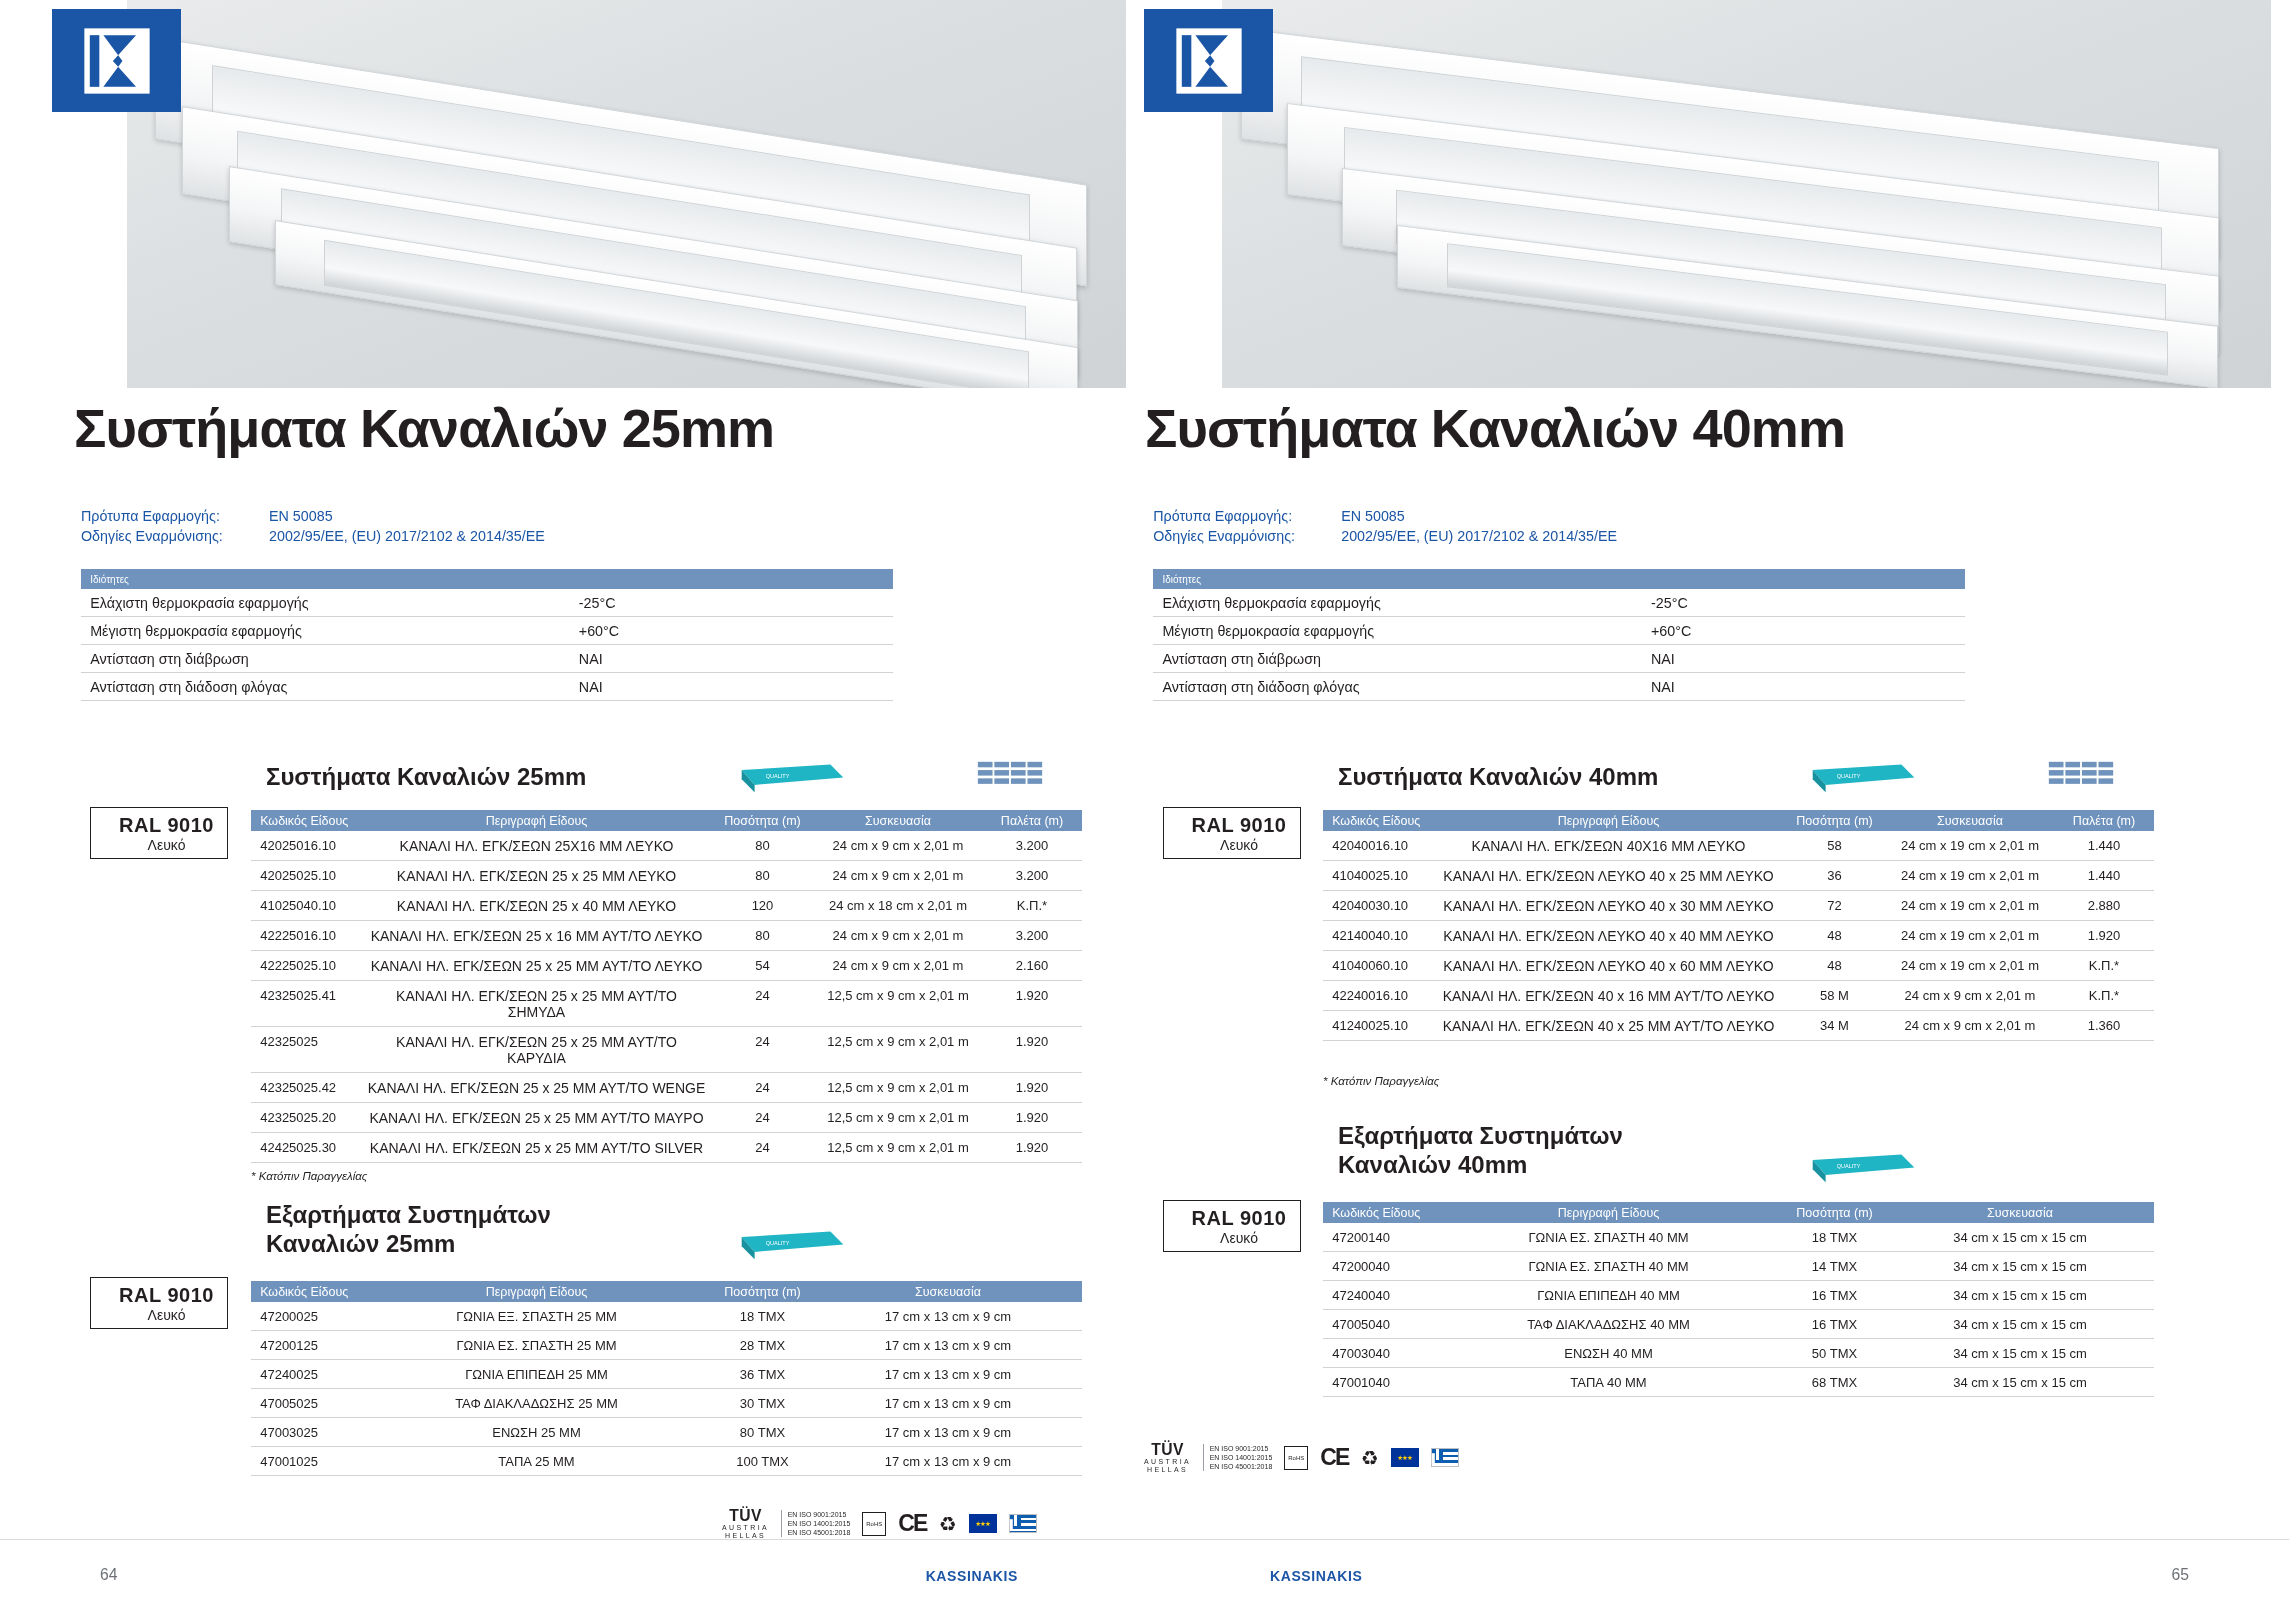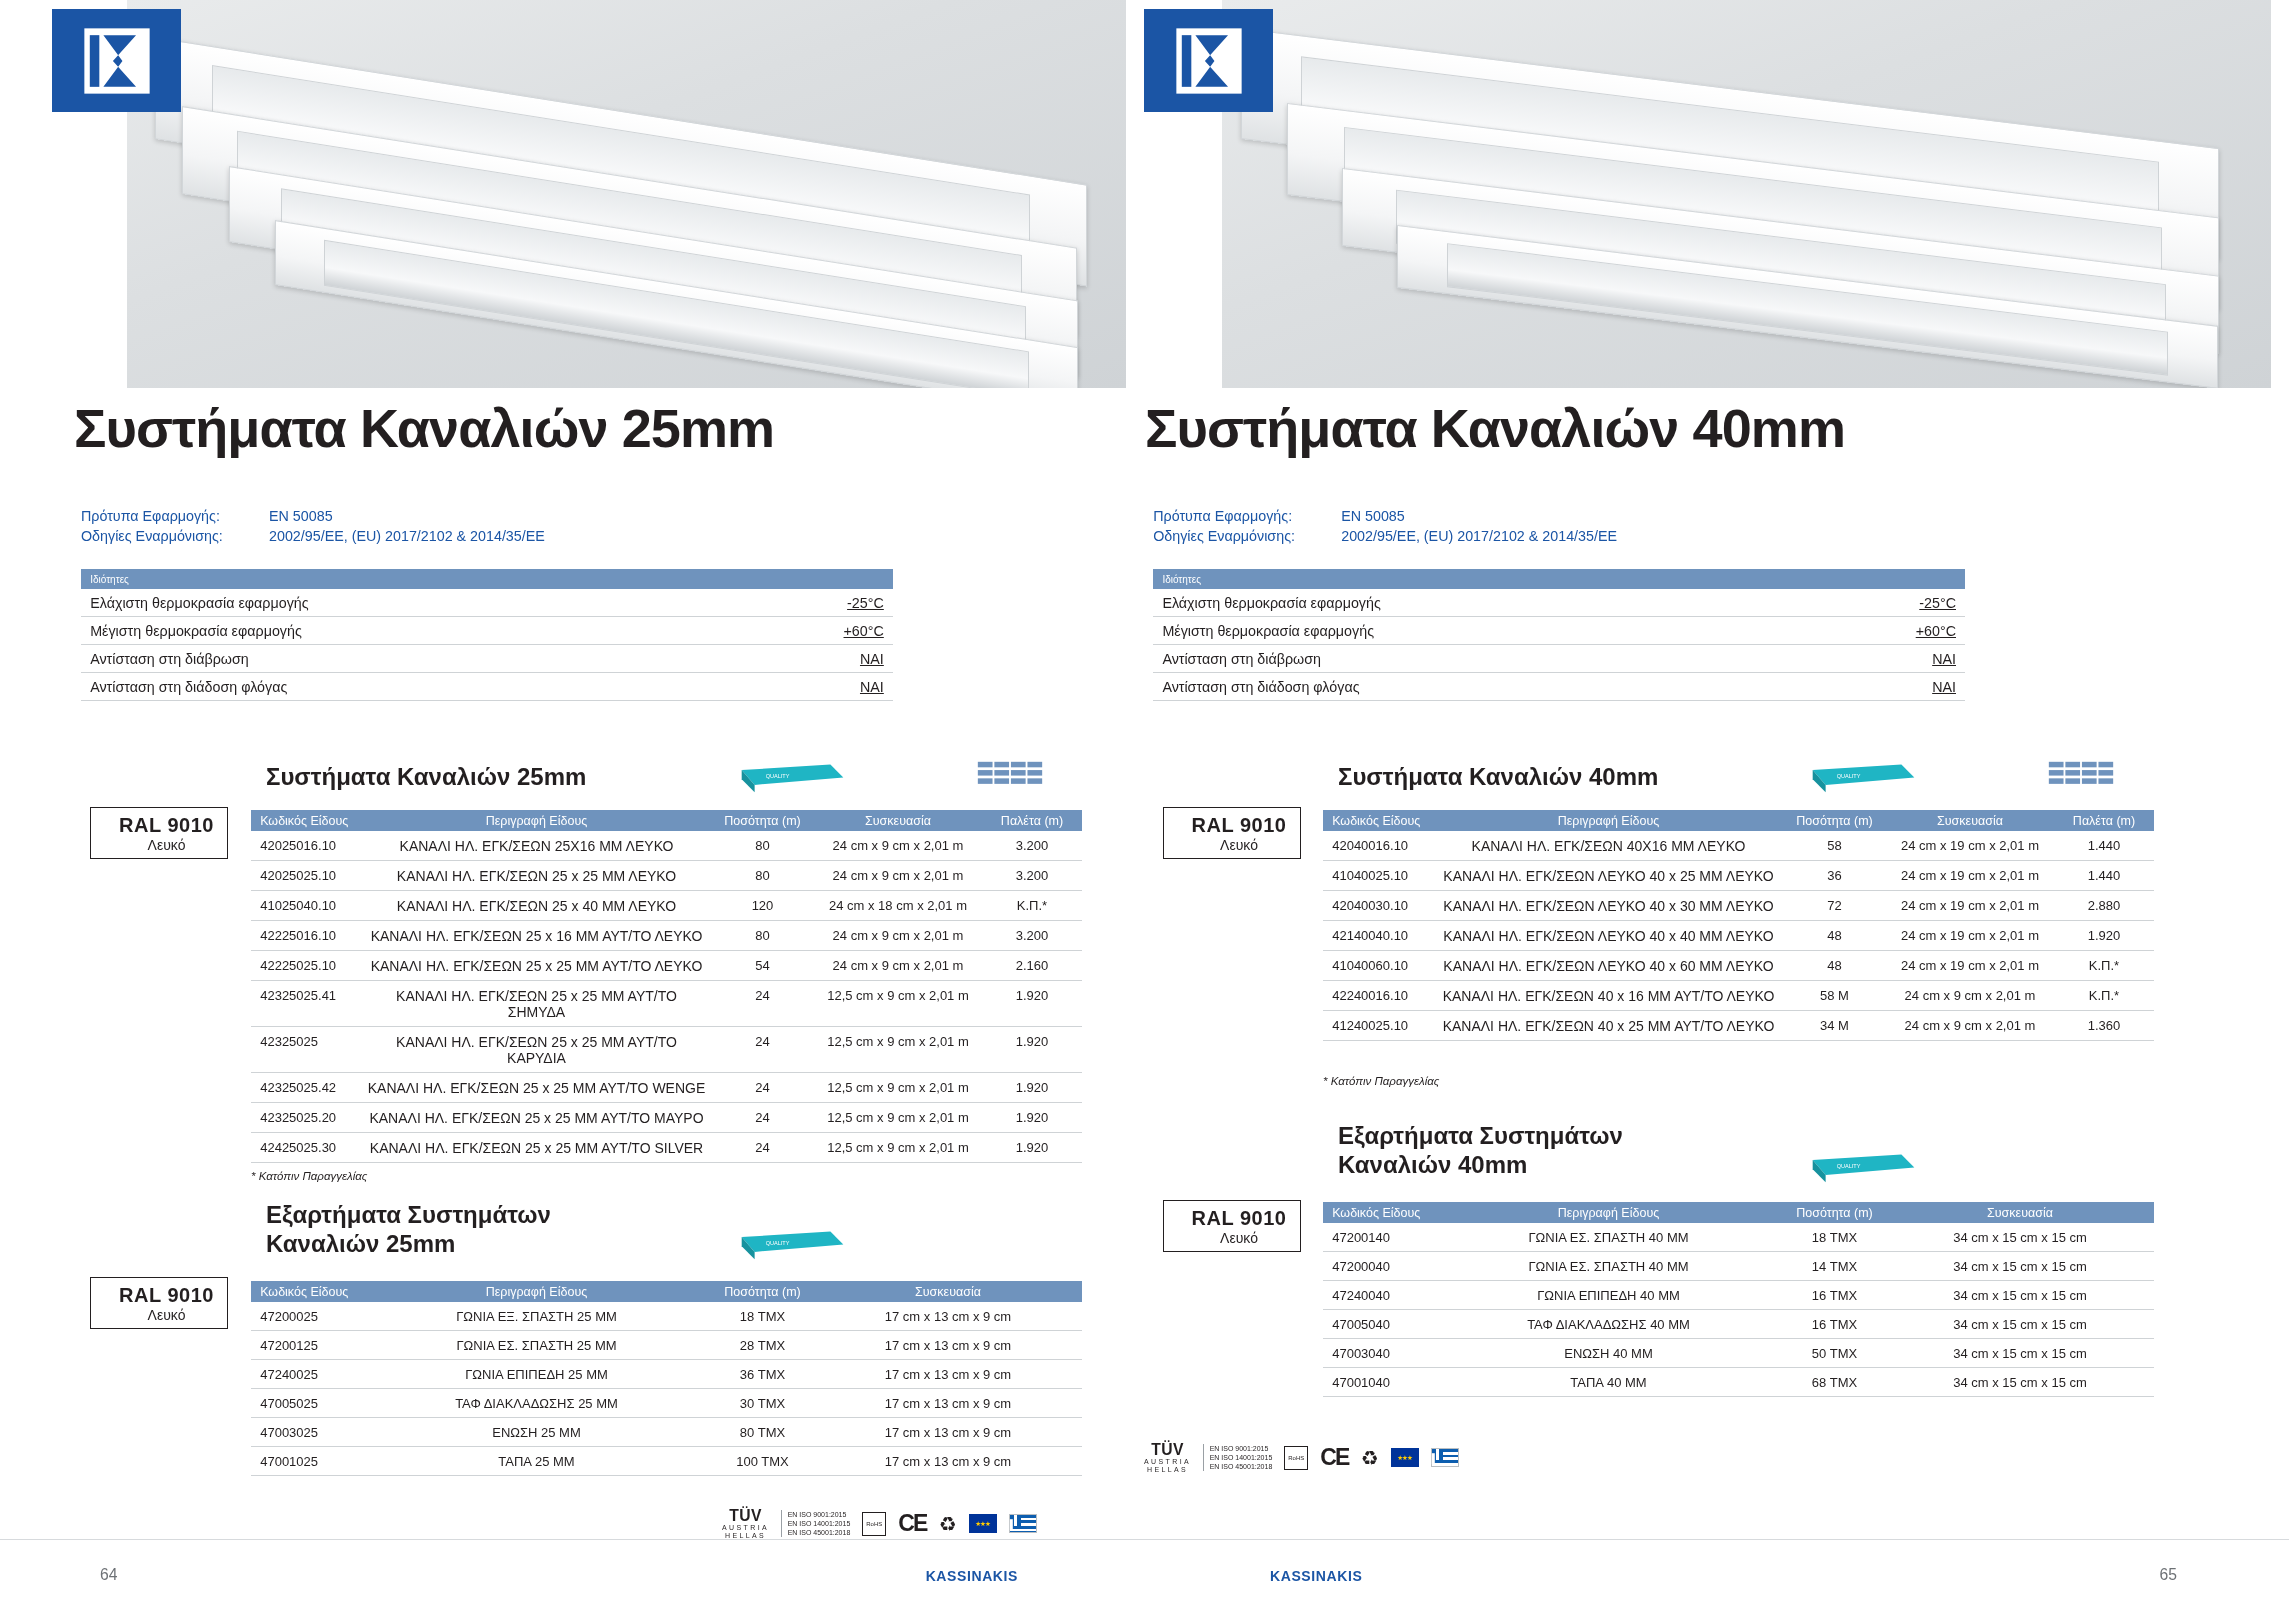--- a/index.html
+++ b/index.html
@@ -70,21 +70,21 @@
   }
   .page.left .proptable { left:81px; }
   .page.right .proptable { left:9.2px; }
   .proptable .head {
     background:#6f93bd; color:#fff; padding:4.6px 9.2px; font-size:10px;
   }
   .proptable .r {
     display:flex; border-bottom:0.9px solid #cfd3d6; padding:5.5px 9.2px;
   }
   .proptable .r .k { flex:1; }
-  .proptable .r .v { width:305px; text-align:right;text-decoration:underline; }
+  .proptable .r .v { width:305px; text-align:left; }
 
   
   .secthead {
     position:absolute; font-size:24px; font-weight:bold; line-height:1.22;
   }
   .ralbox {
     position:absolute; border:0.9px solid #231f20; width:138px; height:52px;
     display:flex; flex-direction:column; align-items:center; justify-content:center;
     background:#fff;
     padding-left:15px;
@@ -624,17 +624,17 @@
       <div class="ce">CE</div>
       <div class="recy">♻</div>
       <div class="eu">
           <div class="stars">★★★</div>
         </div>
       <div class="gr"></div>
     </div>
 
     <div class="footline"></div>
     <div class="brand" style="left:126px;">KASSINAKIS</div>
-    <div class="pnum" style="right:112px;">65</div>
+    <div class="pnum" style="right:100px;">65</div>
   </div>
 
 </div>
 
 
 </body></html>

